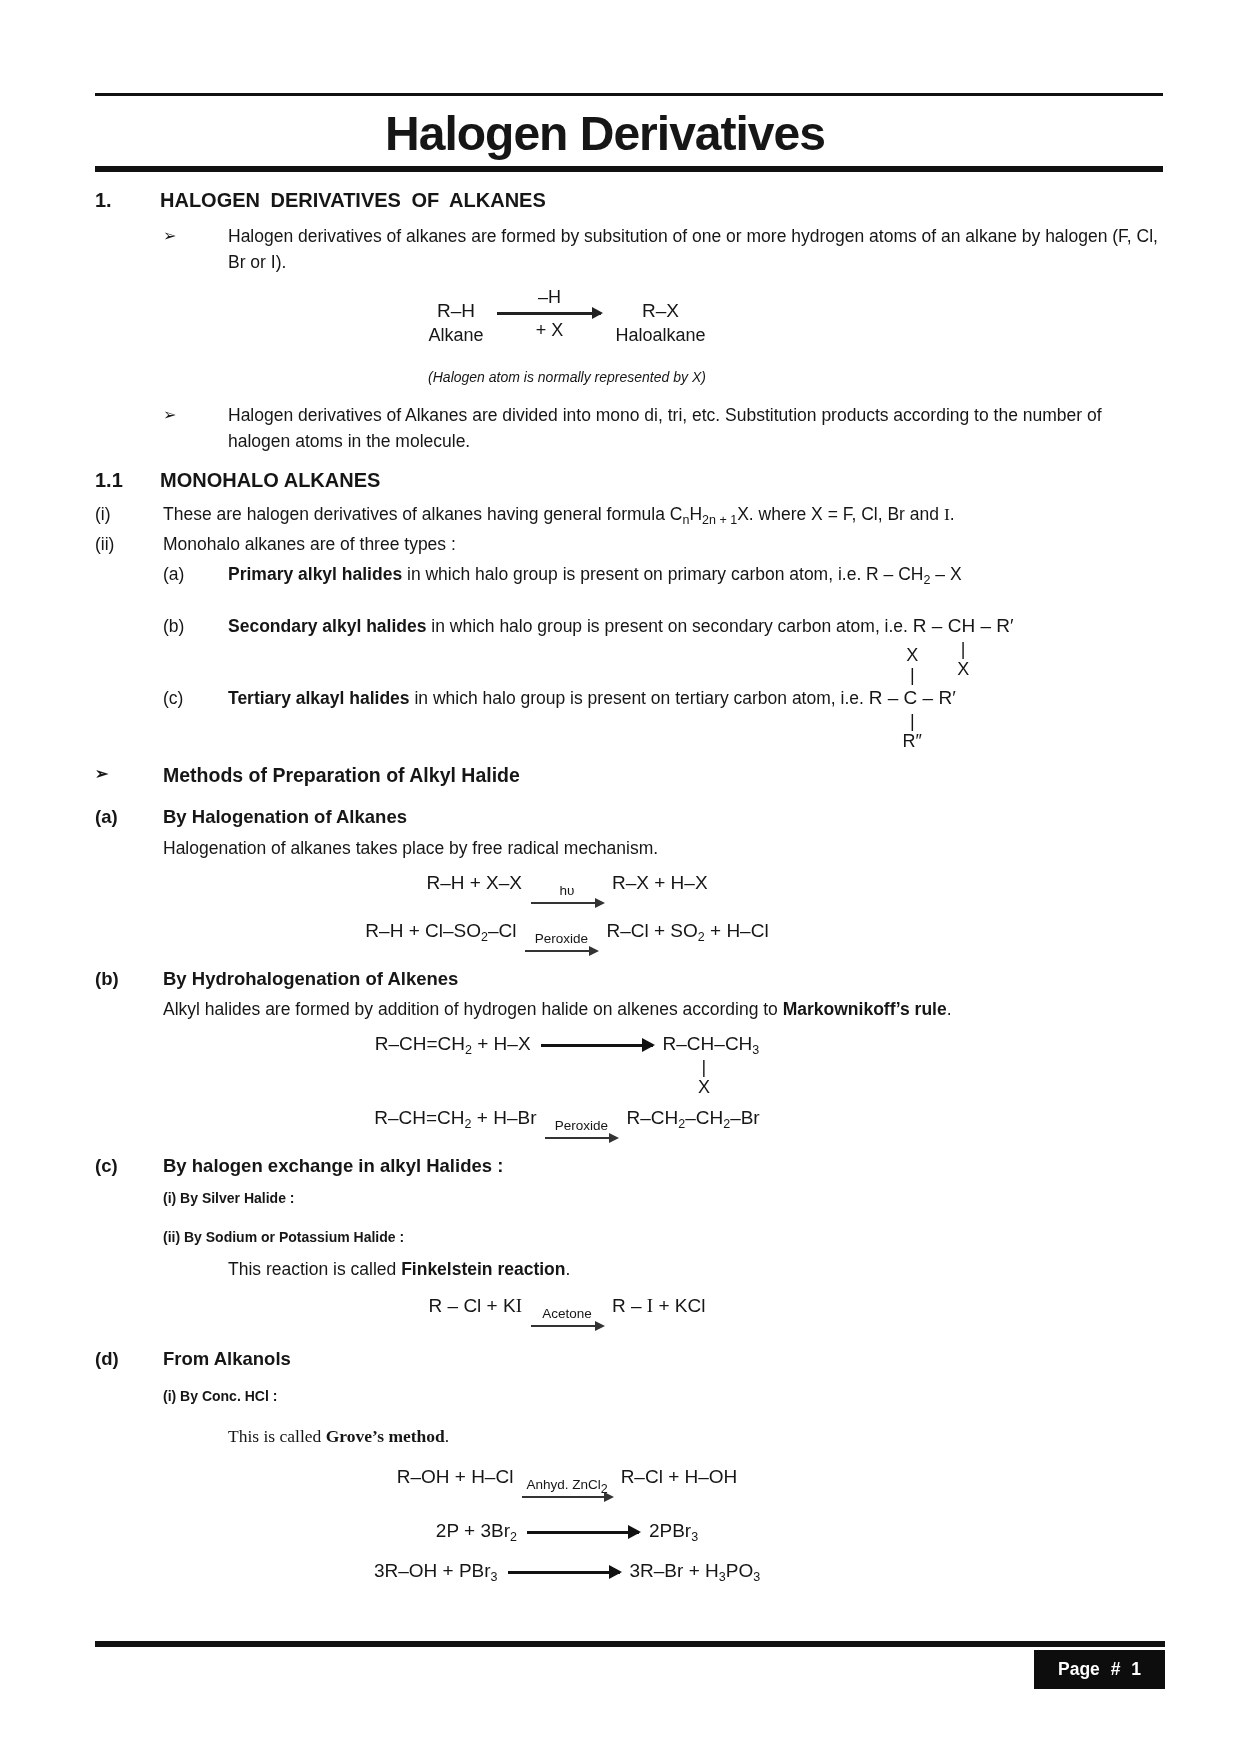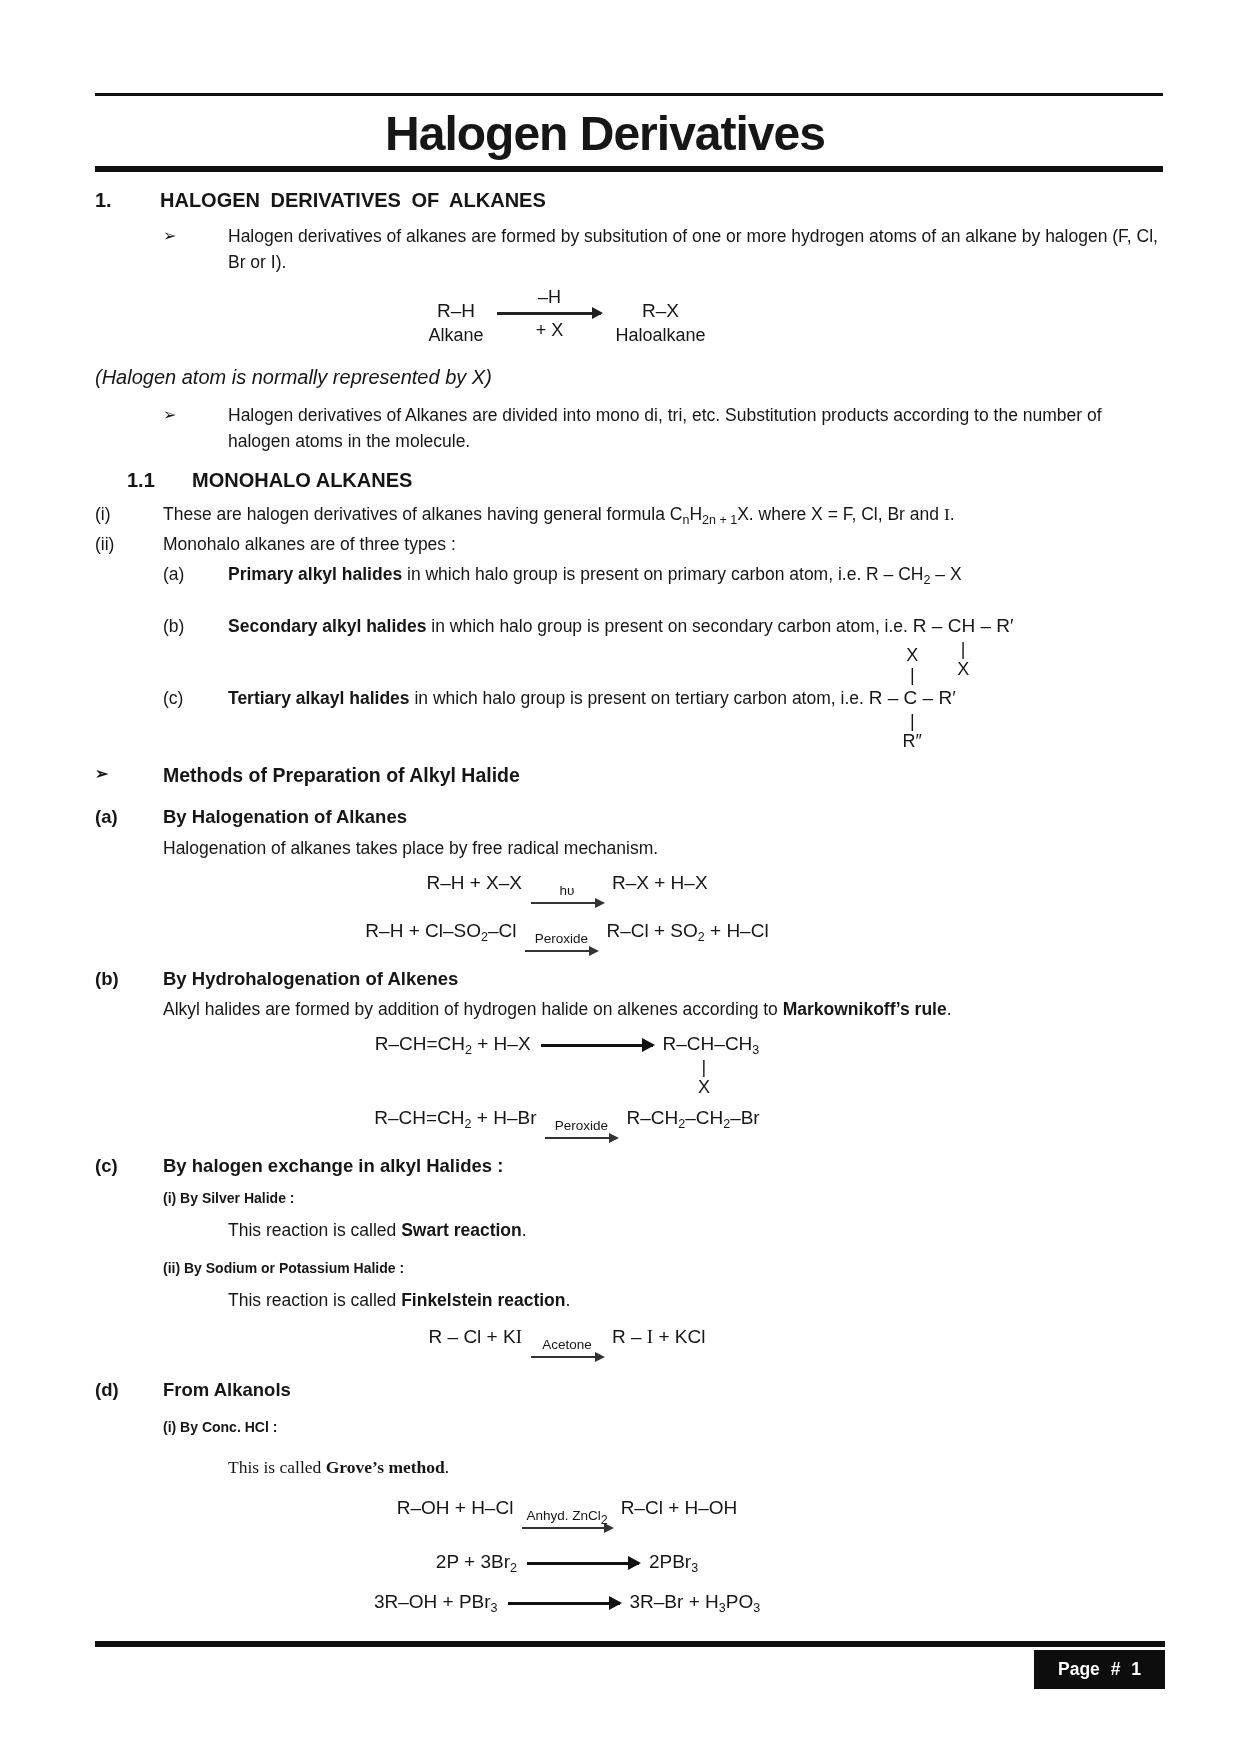--- a/index.html
+++ b/index.html
@@ -61,35 +61,35 @@
   
   .rxn0 { display:inline-flex; align-items:flex-start; }
   .rxn0 .col { display:inline-flex; flex-direction:column; align-items:center; }
   .rxn0 .formula { font-size:19px; line-height:24px; margin-top:14px; }
   .rxn0 .name    { font-size:18px; line-height:25px; }
   .rxn0 .mid { display:inline-flex; flex-direction:column; align-items:center; margin:0 14px; }
   .rxn0 .aline0 { position:relative; height:2.5px; background:#222; width:104px; margin:3px 0; }
   .rxn0 .aline0::after { content:""; position:absolute; right:-2px; top:-5px;
     border-left:11px solid #222; border-top:6px solid transparent; border-bottom:6px solid transparent; }
 
-  .note { margin-top:16px; text-align:left; padding-right:124px; font-style:italic; font-size:20px; }
+  .note { margin-top:16px; text-align:center; padding-right:124px; font-style:italic; font-size:14px; }
 
   .footer-rule { position:absolute; left:95px; right:75px; top:1641px; height:6px; background:#111; }
   .footer-badge {
     position:absolute; right:75px; top:1650px; width:131px; height:39px;
     background:#0d0d0d; color:#fff; font-weight:bold; font-size:17.5px;
     display:flex; align-items:center; justify-content:center; word-spacing:6px;
   }
 
   
   .sp-sec1   { margin-top:14px; }
   .sp-bul1   { margin-top:9px; }
   .sp-eq1    { margin-top:10px; }
   .sp-bul2   { margin-top:12px; }
-  .sp-s11    { margin-top:12px;margin-left:32px; }
+  .sp-s11    { margin-top:12px; }
   .sp-i      { margin-top:7px; }
   .sp-ii     { margin-top:4px; }
   .sp-a      { margin-top:4px; }
   .sp-b      { margin-top:26px; margin-bottom:46px; }
   .sp-c      { margin-top:26px; margin-bottom:50px; }
   .sp-mhead  { margin-top:0; }
   .sp-mah    { margin-top:14px; }
   .sp-mab    { margin-top:5px; }
   .sp-eq2    { margin-top:9px; }
   .sp-eq3    { margin-top:11px; }
@@ -244,21 +244,20 @@
           <span class="alabel"><span>Peroxide</span></span>
           <span class="aline"></span>
         </span><span class="chem"><span>R–CH</span><sub>2</sub><span>–CH</span><sub>2</sub><span>–Br</span></span>
     </div>
 
     <div class="m-head sp-mch">
       <span class="lbl">(c)</span>
       <span>By halogen exchange in alkyl Halides :</span>
     </div>
     <div class="sub-head indent1 sp-mcih">(i) By Silver Halide :</div>
-    <div class="indent2 sp-mcib"><span>This reaction is called </span><span class="b">Swart reaction</span><span>.</span></div>
 
 
     <div class="sub-head indent1 sp-mciih">(ii) By Sodium or Potassium Halide :</div>
     <div class="indent2 sp-mciib"><span>This reaction is called </span><span class="b">Finkelstein reaction</span><span>.</span></div>
 
     <div class="eq sp-eq7">
       <span class="chem"><span>R – Cl + K</span><span class="sf">I</span></span><span class="larrow">
           <span class="alabel"><span>Acetone</span></span>
           <span class="aline"></span>
         </span><span class="chem"><span>R – </span><span class="sf">I</span><span> + KCl</span></span>

